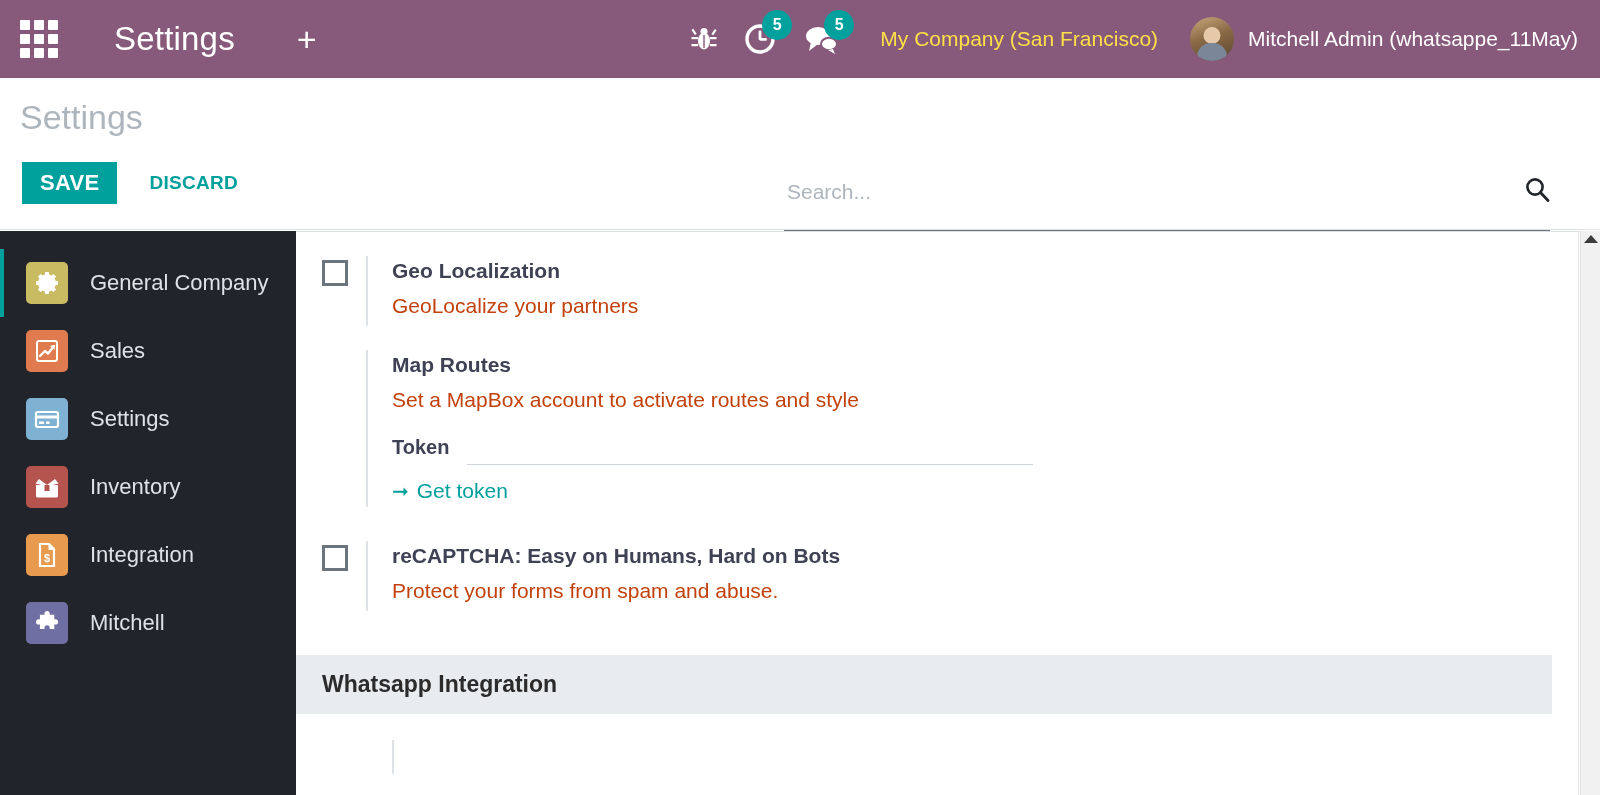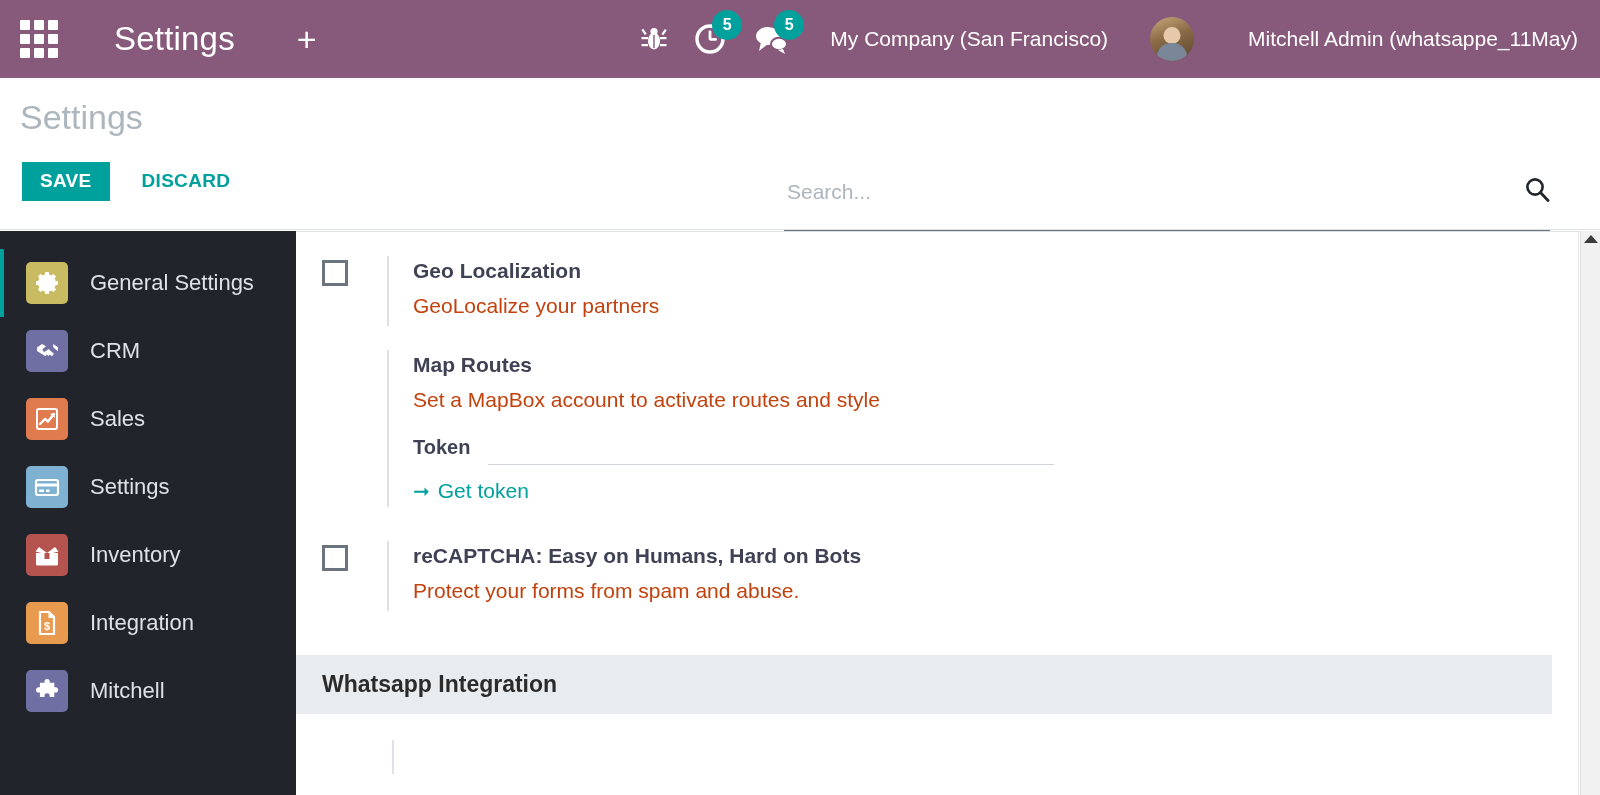--- a/index.html
+++ b/index.html
@@ -101,33 +101,31 @@
     font-weight: 600;
     display: flex;
     align-items: center;
     justify-content: center;
     line-height: 1;
     padding: 0 3px;
   }
 
   .company-name {
     font-size: 21px;
-    color: #ffffff;
+    color: #fde047;
     margin-left: 28px;
-    margin-right: 10px;
     white-space: nowrap;
     cursor: pointer;
   }
 
   .user-menu {
     display: flex;
     align-items: center;
     margin-left: 32px;
     cursor: pointer;
-    gap: 40px;
   }
   .avatar {
     width: 44px;
     height: 44px;
     border-radius: 50%;
     overflow: hidden;
     flex: none;
     background: linear-gradient(160deg, #c9a87c 0%, #8a6a46 45%, #5b4630 100%);
     position: relative;
   }
@@ -181,21 +179,21 @@
     left: 22px;
     top: 84px;
     display: flex;
     align-items: center;
   }
   .btn-save {
     background: #00a09d;
     color: #ffffff;
     border: none;
     font-family: inherit;
-    font-size: 19px;
+    font-size: 22px;
     font-weight: 700;
     letter-spacing: 0.3px;
     padding: 9px 18px;
     cursor: pointer;
     line-height: 1.1;
   }
   .btn-discard {
     background: transparent;
     color: #00a09d;
     border: none;
@@ -310,21 +308,21 @@
     width: 26px; height: 26px;
     flex: none;
     border: 3px solid #6c757d;
     background: #ffffff;
     margin-top: 4px;
     cursor: pointer;
   }
   .chk-spacer { width: 26px; flex: none; }
 
   .setting-body {
-    margin-left: 39px;
+    margin-left: 18px;
     border-left: 2px solid #dee2e6;
     padding-left: 24px;
     padding-bottom: 4px;
     flex: 1;
   }
 
   .s-title {
     font-size: 21px;
     font-weight: 700;
     color: #3f4254;
@@ -560,32 +558,23 @@
 
     <div class="sidebar">
 
       <div class="side-item active">
         <span class="side-ico" style="background:#c9bb62">
           <svg width="26" height="26" viewBox="0 0 26 26" aria-hidden="true">
             <path fill="#ffffff" d="M13 8.4a4.6 4.6 0 1 0 0 9.2 4.6 4.6 0 0 0 0-9.2zm0 7a2.4 2.4 0 1 1 0-4.8 2.4 2.4 0 0 1 0 4.8z"></path>
             <path fill="#ffffff" d="M24 11.2l-2.5-.4a8.9 8.9 0 0 0-.9-2.2l1.5-2-2.7-2.7-2 1.5a8.9 8.9 0 0 0-2.2-.9L14.8 2h-3.6l-.4 2.5a8.9 8.9 0 0 0-2.2.9l-2-1.5L3.9 6.6l1.5 2a8.9 8.9 0 0 0-.9 2.2L2 11.2v3.6l2.5.4c.2.8.5 1.5.9 2.2l-1.5 2 2.7 2.7 2-1.5c.7.4 1.4.7 2.2.9l.4 2.5h3.6l.4-2.5c.8-.2 1.5-.5 2.2-.9l2 1.5 2.7-2.7-1.5-2c.4-.7.7-1.4.9-2.2l2.5-.4z"></path>
           </svg>
         </span>
-        <span class="side-label">General Settings</span>
-      </div>
-
-      <div class="side-item">
-        <span class="side-ico" style="background:#6f6fa3">
-          <svg width="27" height="27" viewBox="0 0 27 27" aria-hidden="true">
-            <path fill="#ffffff" d="M3 9.5l5-3.5 4 2.2-3 2.6a1.8 1.8 0 0 0 2.3 2.7l3.2-2.4 5.4 4.6-2 2.5-2.2-1.8-.9 1.7-2.3-1.6-1 1.7L3 13z"></path>
-            <path fill="#ffffff" d="M19 6l5 3.3v4l-4.6-3.9z"></path>
-          </svg>
-        </span>
-        <span class="side-label">CRM</span>
-      </div>
+        <span class="side-label">General Company</span>
+      </div>
+
 
       <div class="side-item">
         <span class="side-ico" style="background:#e07b4f">
           <svg width="26" height="26" viewBox="0 0 26 26" aria-hidden="true">
             <rect x="3" y="3" width="20" height="20" rx="2" fill="none" stroke="#ffffff" stroke-width="2"></rect>
             <polyline points="6,18 11,13 14,15.5 20,8" fill="none" stroke="#ffffff" stroke-width="2.4" stroke-linejoin="round" stroke-linecap="round"></polyline>
             <polygon points="20,7 21,12 16,8" fill="#ffffff"></polygon>
           </svg>
         </span>
         <span class="side-label">Sales</span>

